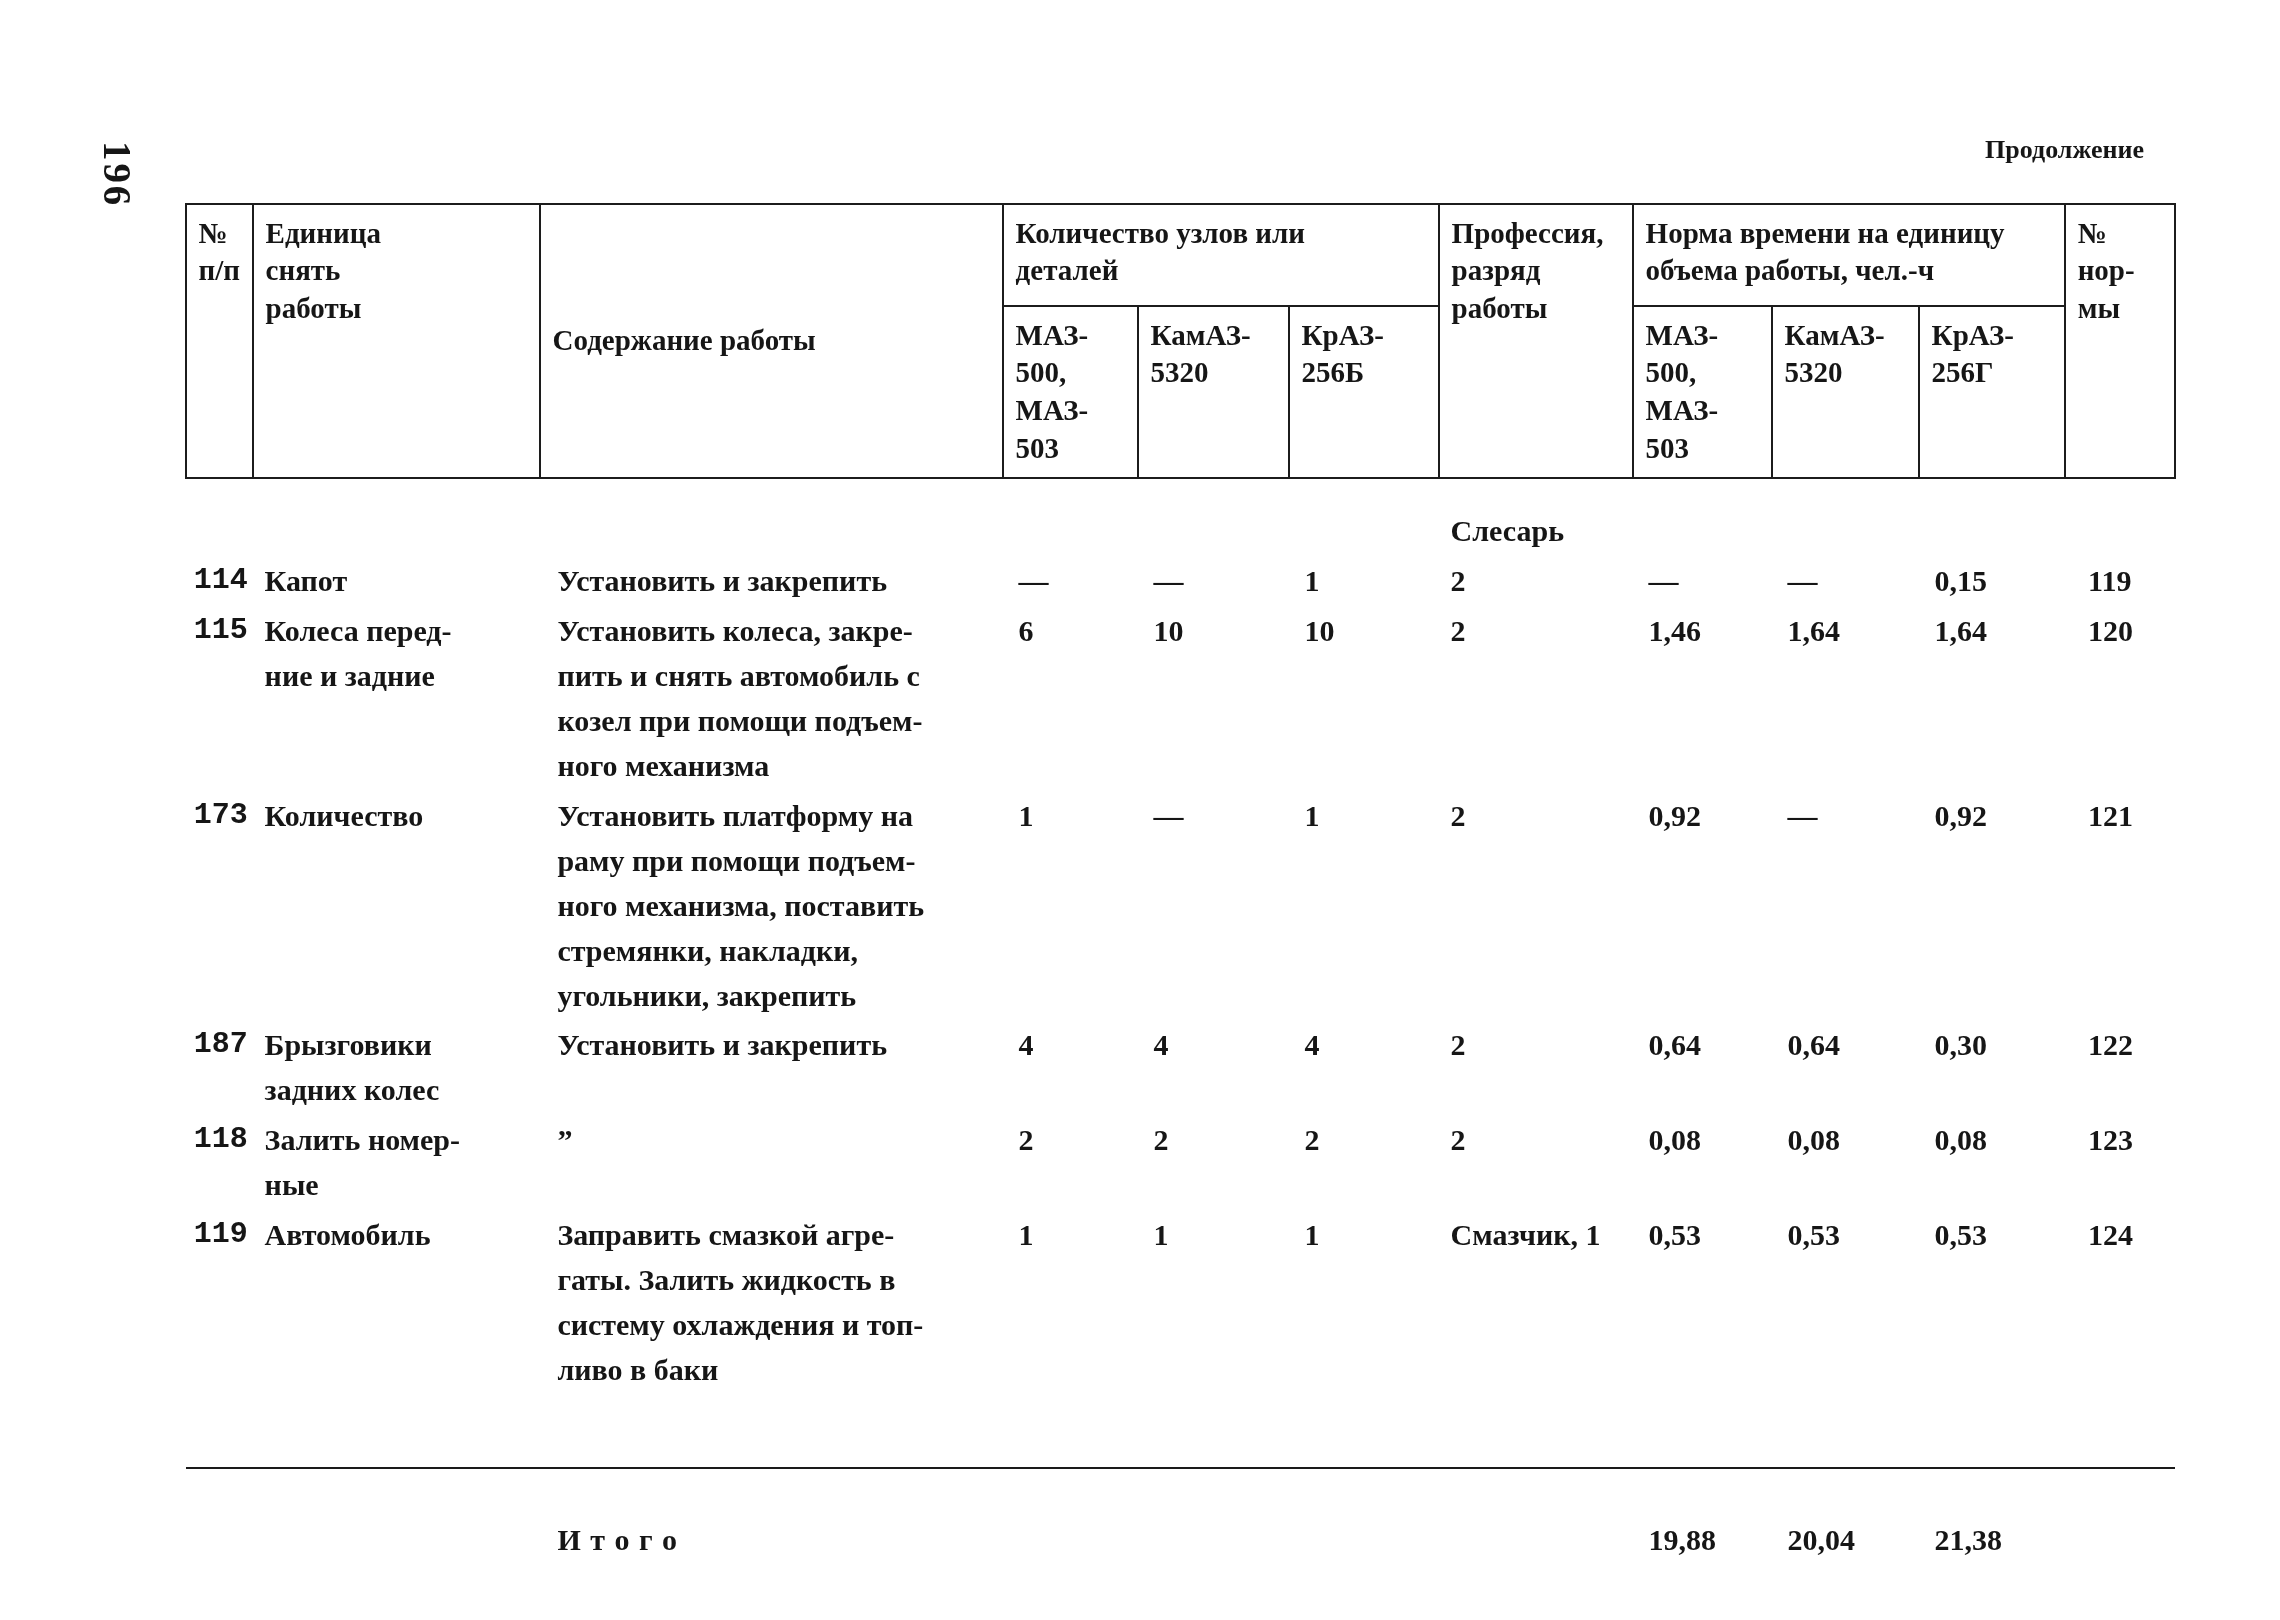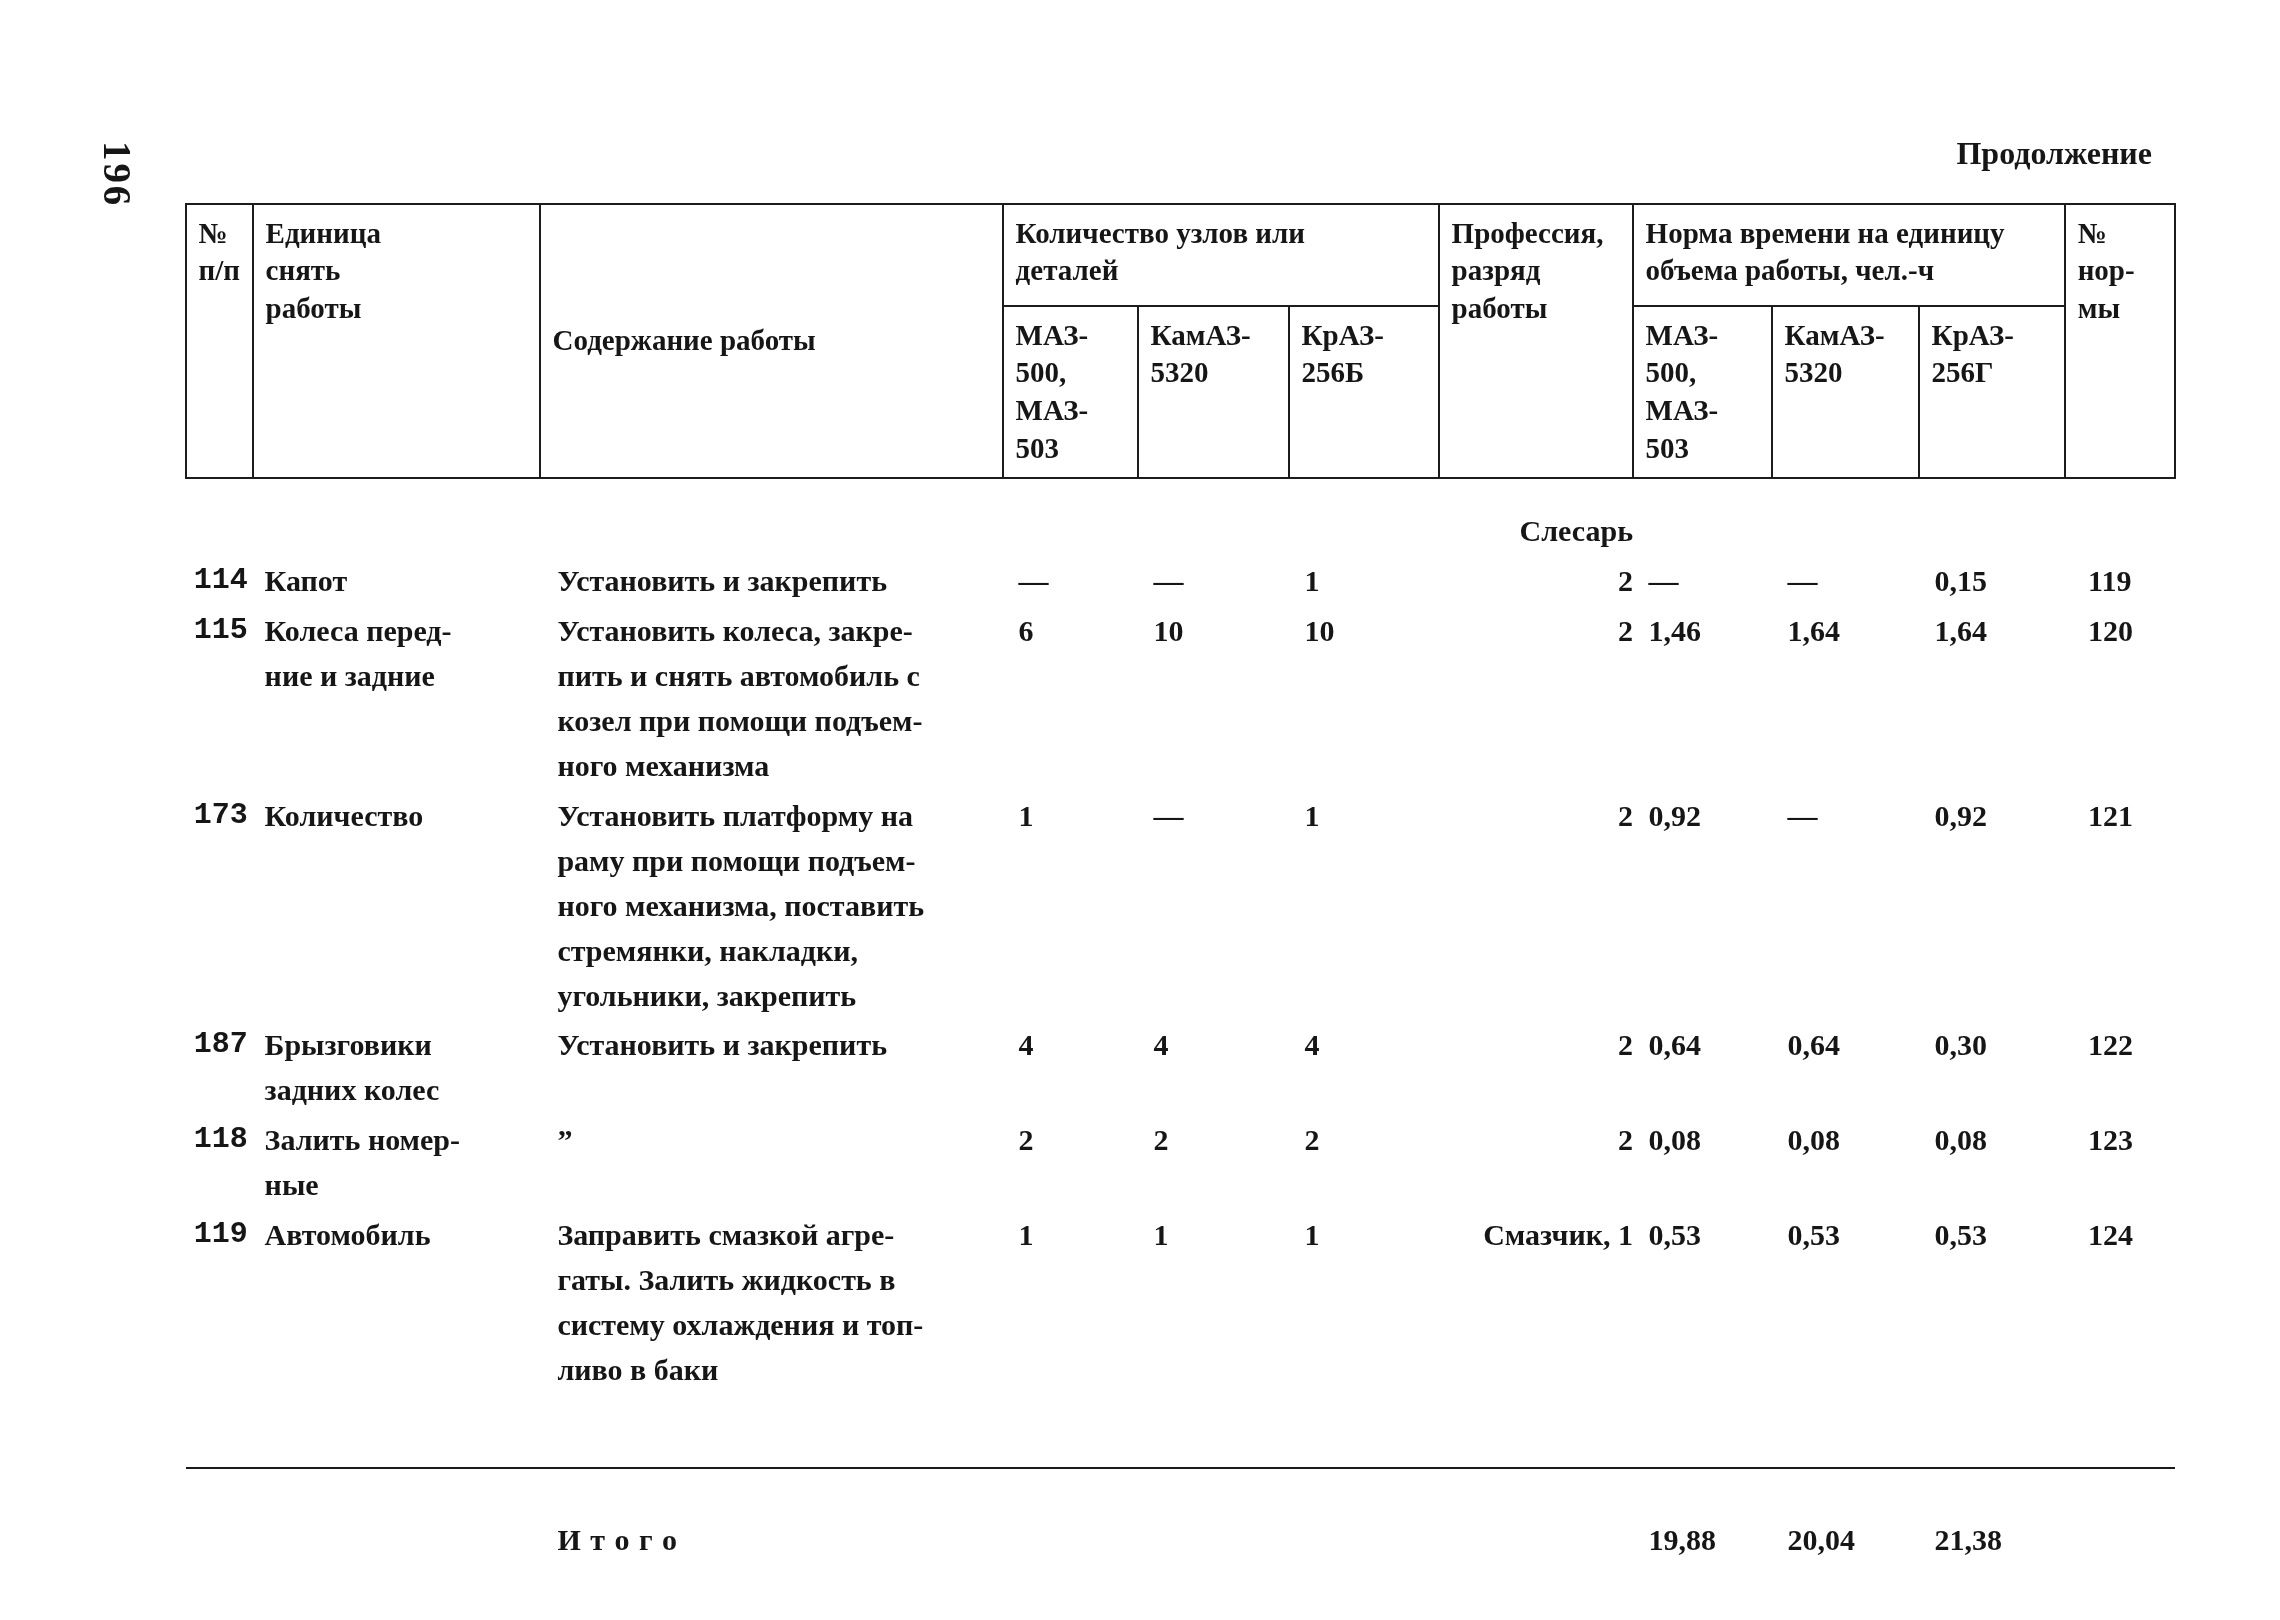--- a/index.html
+++ b/index.html
@@ -11,22 +11,22 @@
     color: #161616;
   }
   .page { position: relative; width: 2281px; height: 1620px; overflow: hidden; background:#fff; }
 
   .pagenum {
     position: absolute; left: 95px; top: 141px;
     writing-mode: vertical-rl;
     font-size: 39px; letter-spacing: 2.9px;
   }
   .continuation {
-    position: absolute; top: 135px; right: 129px;
-    font-size: 32px;
+    position: absolute; top: 135px; right: 137px;
+    font-size: 26px;
   }
 
   .table-wrap { position: absolute; left: 185px; top: 203px; width: 1988px; }
   table {
     border-collapse: collapse; table-layout: fixed;
     width: 1988px; font-size: 30px; line-height: 1.5;
   }
   th, td {
     white-space: pre-line; vertical-align: top;
     font-weight: 700; text-align: left; padding: 0;
@@ -39,21 +39,21 @@
   }
   th.h.mid { vertical-align: middle; }
   tr.hr1 { height: 102px; }
   tr.hr2 { height: 165px; }
 
   td { padding-bottom: 4.8px; }
   td.c1 { padding-left: 7.7px; font-family: Liberation Mono, monospace; }
   td.c2 { padding-left: 11.6px; }
   td.c3 { padding-left: 17.4px; }
   td.c4 { padding-left: 15.4px; }
-  td.c5 { padding-left: 11.6px; text-align: right; }
+  td.c5 { padding-left: 11.6px; }
   td.c6 { padding-left: 15.4px; }
   td.c7 { padding-left: 23px; }
 
   tr.first-body td { padding-top: 29px; }
   tr.spacer td { height: 70px; padding: 0; }
   tr.total td { border-top: 2.9px solid #1a1a1a; padding-top: 48px; }
   .total-label { letter-spacing: 1px; }
 </style>
 </head>
 <body>

